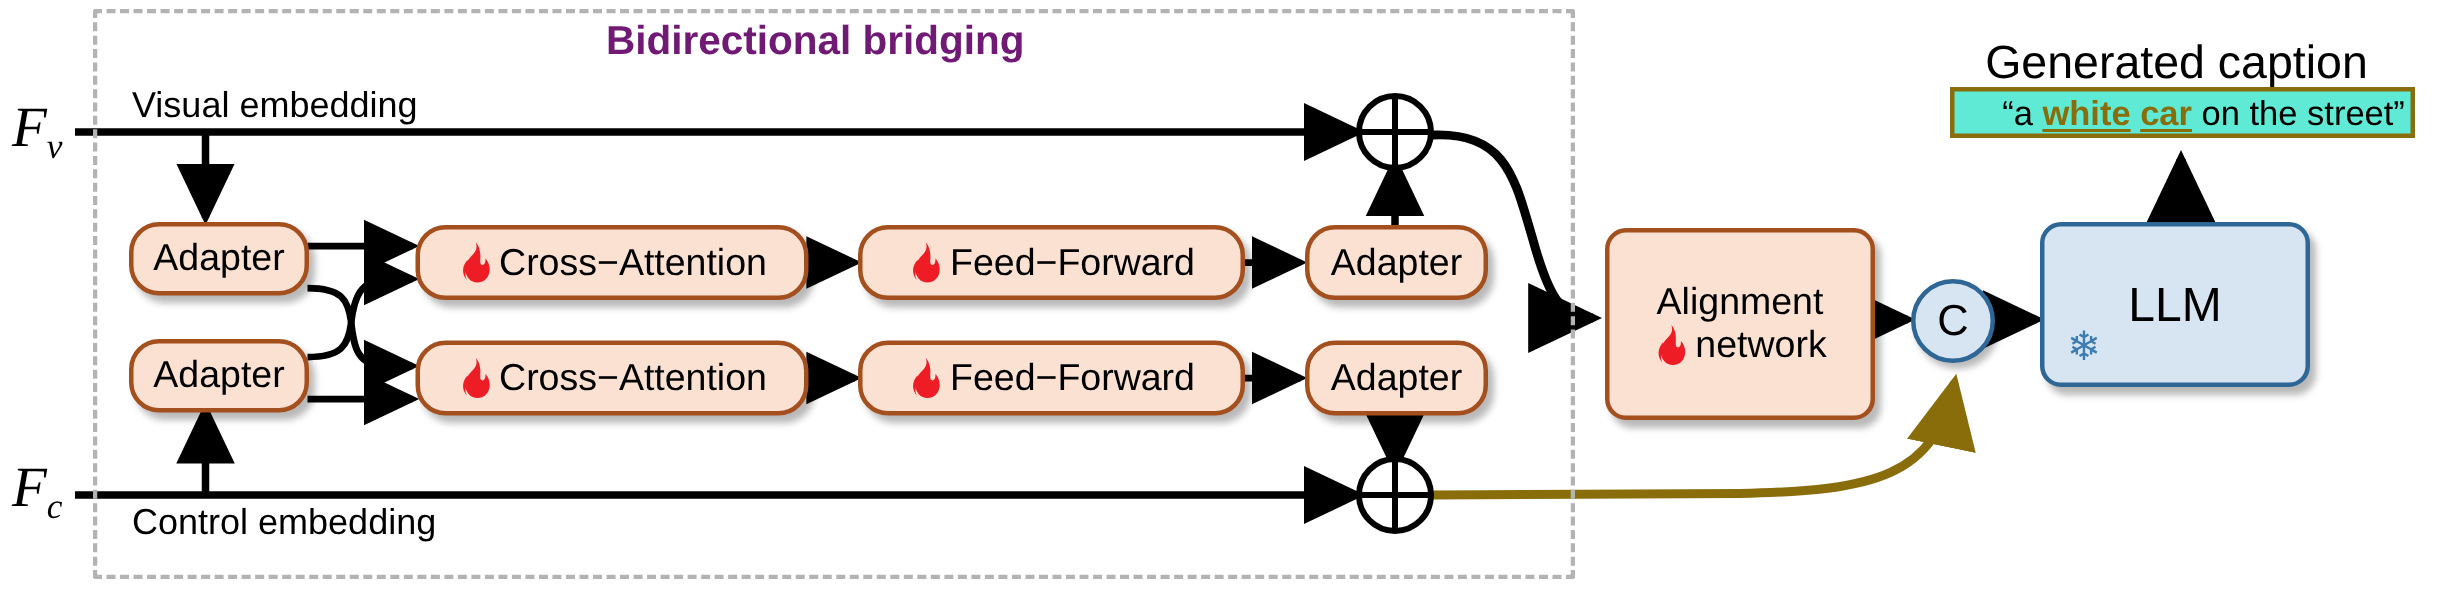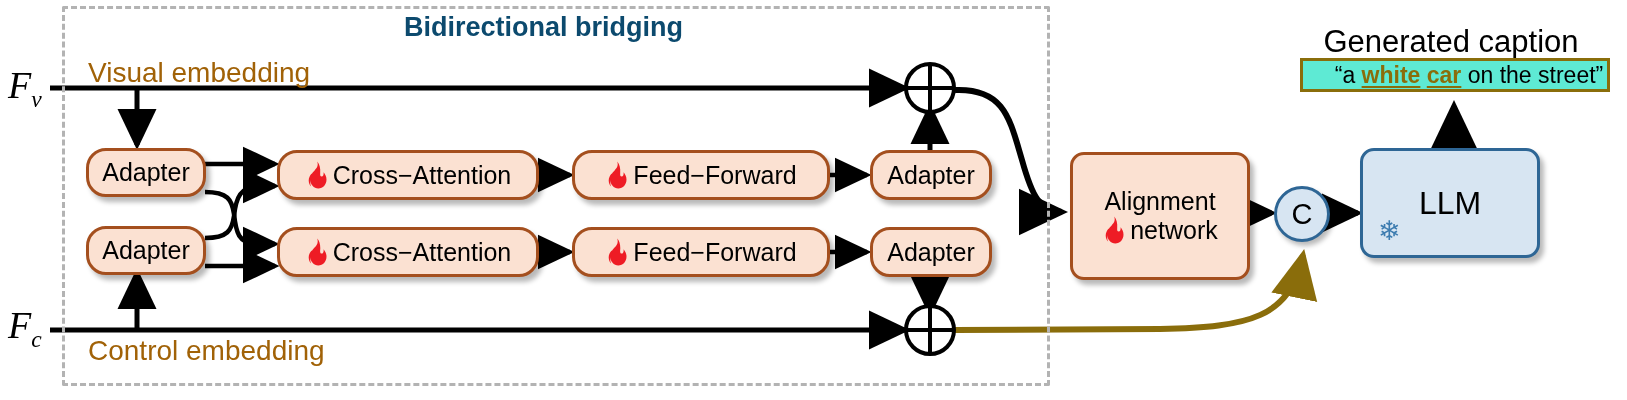--- a/index.html
+++ b/index.html
@@ -64,28 +64,28 @@
     border-radius: 2px;
     box-sizing: border-box;
     z-index: 1;
   }
   .region-title {
     position: absolute;
     left: 404px;
     top: 12px;
     font-size: 27px;
     font-weight: bold;
-    color: #0c4a6e;
+    color: #701a75;
     z-index: 2;
     white-space: nowrap;
   }
   .stream-label {
     position: absolute;
-    font-size: 28px;
-    color: #a16207;
+    font-size: 24px;
+    color: #000000;
     white-space: nowrap;
     z-index: 4;
   }
   .math-label {
     position: absolute;
     font-family: "Liberation Serif", serif;
     font-style: italic;
     font-size: 38px;
     color: #000;
     z-index: 4;

